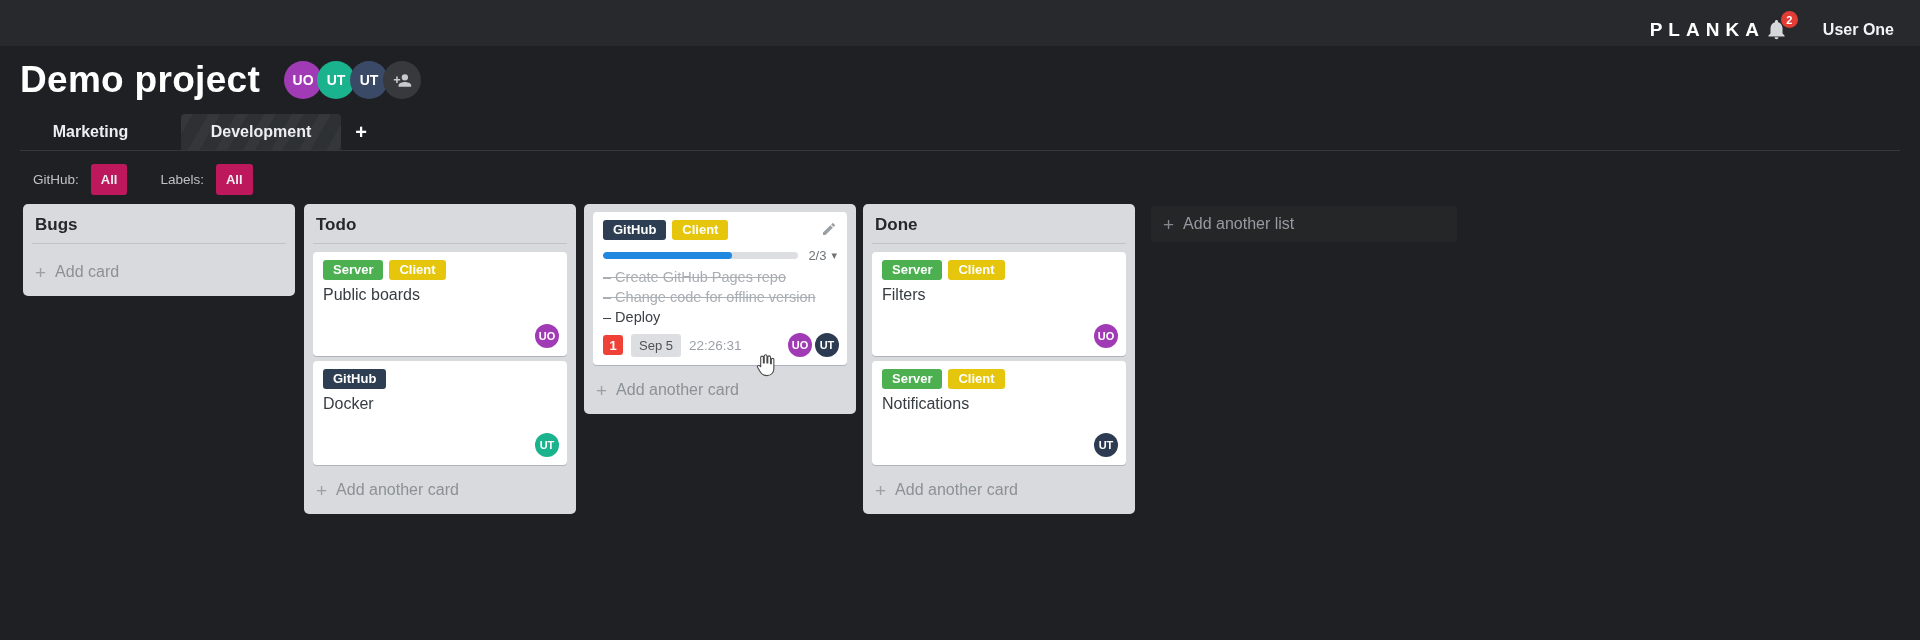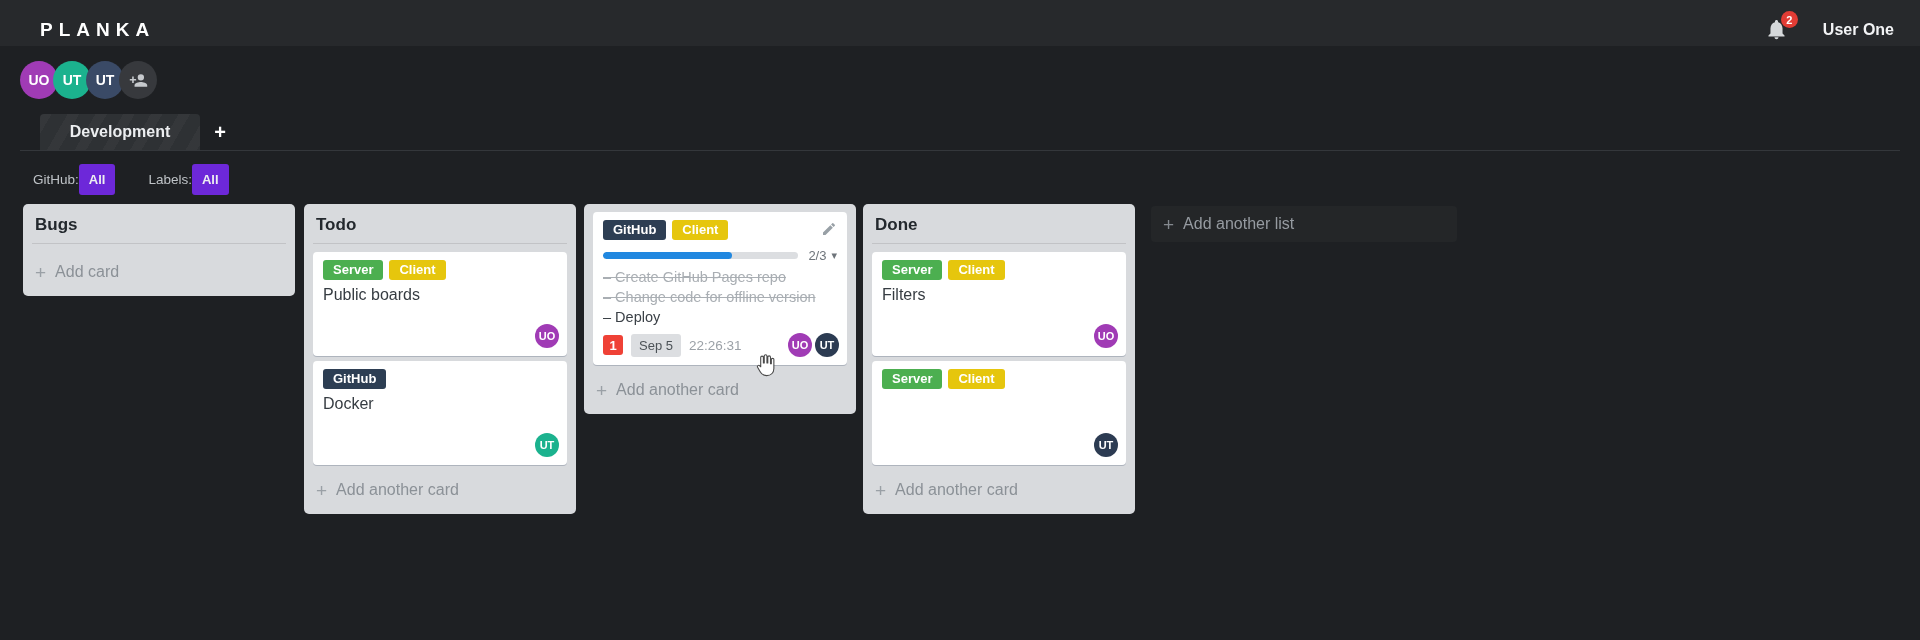--- a/index.html
+++ b/index.html
@@ -2,21 +2,21 @@
 <html><head>
 <meta charset="utf-8">
 <style>
   * { margin:0; padding:0; box-sizing:border-box; }
   html,body { width:1920px; height:640px; overflow:hidden; }
   body { font-family:"Liberation Sans", sans-serif; background:#1e2023; }
   .stage { position:relative; width:1920px; height:640px; background:#1e2023; }
 
   
   .topbar { position:absolute; left:0; top:0; width:1920px; height:46px;
-            background:#27292c; display:flex; align-items:center; justify-content:space-between;
+            background:#27292c; display:flex; align-items:center; justify-content:flex-end;
             padding:14px 26px 0 40px; }
   .logo { color:#fff; font-size:19px; font-weight:bold; letter-spacing:6px; cursor:pointer; }
   .topbar-right { display:flex; align-items:center; gap:34px; }
   .bell-wrap { position:relative; width:24px; height:24px; cursor:pointer; }
   .bell-badge { position:absolute; top:-7px; right:-9px; min-width:17px; height:17px;
                 background:#e23c35; border-radius:50%; color:#fff; font-size:11px; font-weight:bold;
                 display:flex; align-items:center; justify-content:center; padding:0 2px; }
   .user-name { color:#f2f3f5; font-size:16px; font-weight:bold; cursor:pointer; }
 
   
@@ -35,21 +35,21 @@
          color:#eceef0; font-size:16px; font-weight:bold; cursor:pointer; border-radius:4px 4px 0 0; }
   .tab.active { width:160px; margin-left:20px; background:#2e3134;
       background-image:repeating-linear-gradient(120deg, rgba(255,255,255,.03) 0 10px, rgba(255,255,255,0) 10px 24px); }
   .add-tab { width:40px; display:flex; align-items:center; justify-content:center;
              color:#fff; font-size:20px; font-weight:bold; cursor:pointer; }
   .tab-divider { position:absolute; left:20px; right:20px; top:150px; height:1px; background:#34373b; }
 
   
   .filters { position:absolute; left:33px; top:166px; height:26px; display:flex; align-items:center; }
   .filter-label { color:#bfc3c7; font-size:13.5px; }
-  .filter-chip { margin-left:0; background:#6d28d9; color:#edeff1; font-size:13px; font-weight:bold;
+  .filter-chip { margin-left:12px; background:#be185d; color:#edeff1; font-size:13px; font-weight:bold;
                  padding:8px 10px; border-radius:3px; cursor:pointer; }
   .filter-gap { width:33px; }
 
   
   .board { position:absolute; left:0; top:0; width:1920px; height:640px; }
   .list { position:absolute; top:204px; width:272px; background:#d8dadd; border-radius:5px;
           padding:0 9px 4px 9px; }
   .list-header { padding:11px 3px 8px 3px; border-bottom:1px solid rgba(0,0,0,.1); }
   .list-title { color:#23282d; font-size:17px; font-weight:bold; }
   .add-row { height:40px; display:flex; align-items:center; gap:9px; padding:0 3px;
@@ -101,33 +101,35 @@
         <svg width="23" height="23" viewBox="0 0 24 24">
           <path fill="#d5d8da" d="M12 22.2c1.15 0 2.08-.93 2.08-2.08H9.92c0 1.15.93 2.08 2.08 2.08zM18.3 16.1v-5.2c0-3.2-1.7-5.87-4.68-6.58V3.6c0-.86-.7-1.56-1.62-1.56s-1.62.7-1.62 1.56v.72C7.4 5.03 5.7 7.7 5.7 10.9v5.2l-2.08 2.08v1.04h16.76v-1.04L18.3 16.1z"></path>
         </svg>
         <span class="bell-badge">2</span>
       </div>
       <div class="user-name">User One</div>
     </div>
   </div>
 
   <div class="project-row">
+    <div class="project-title">Demo project</div>
     <div class="pmembers">
         <div class="avatar" style="background: rgb(160, 59, 181);">UO</div>
         <div class="avatar" style="background: rgb(27, 178, 142);">UT</div>
         <div class="avatar" style="background: rgb(58, 74, 102);">UT</div>
         <div class="adduser">
           <svg width="19" height="19" viewBox="0 0 24 24">
             <path fill="#c6c9cd" d="M15 12a4 4 0 1 0-4-4 4 4 0 0 0 4 4zm-9-2V7H4v3H1v2h3v3h2v-3h3v-2H6zm9 4c-2.67 0-8 1.34-8 4v2h16v-2c0-2.66-5.33-4-8-4z"></path>
           </svg>
         </div>
       </div>
   </div>
 
   <div class="tabs">
+      <div class="tab">Marketing</div>
       <div class="tab active">Development</div>
       <div class="add-tab">+</div>
     </div>
   <div class="tab-divider"></div>
 
   <div class="filters">
     <span class="filter-label">GitHub:</span>
     <span class="filter-chip">All</span>
     <span class="filter-gap"></span>
     <span class="filter-label">Labels:</span>
@@ -234,20 +236,21 @@
             <div class="card-title">Filters</div>
             <div class="card-members">
               <div class="avatar" style="background: rgb(160, 59, 181);">UO</div>
             </div>
           </div>
           <div class="card card-simple">
             <div class="labels">
               <span class="clabel" style="background: rgb(76, 175, 80);">Server</span>
               <span class="clabel" style="background: rgb(230, 198, 13);">Client</span>
             </div>
+            <div class="card-title">Notifications</div>
             <div class="card-members">
               <div class="avatar" style="background: rgb(44, 59, 82);">UT</div>
             </div>
           </div>
         </div>
         <div class="add-row">
           <span class="plus">+</span>
           <span>Add another card</span>
         </div>
       </div>

